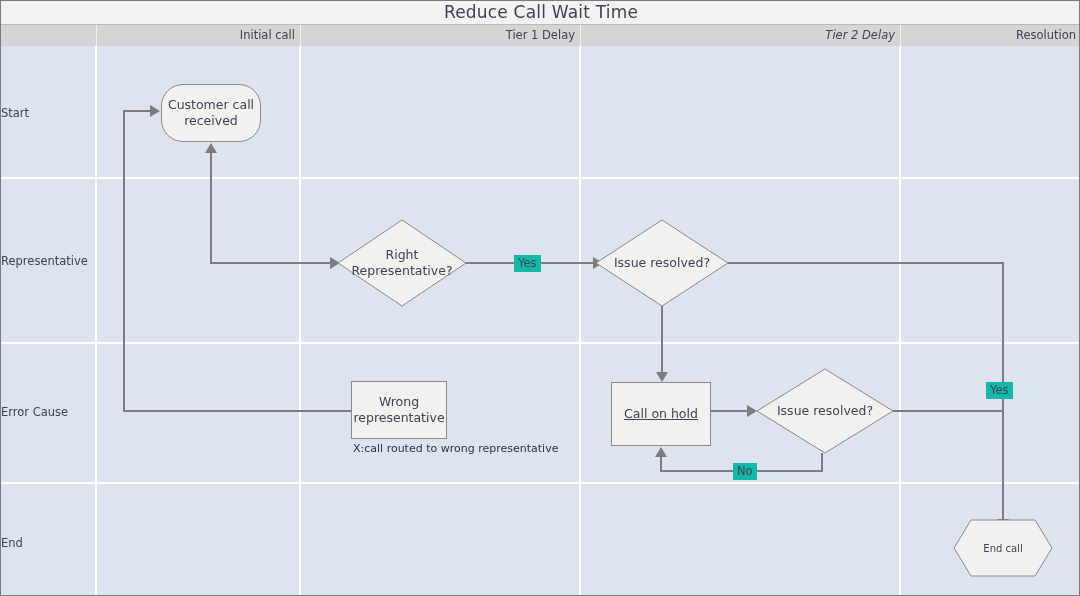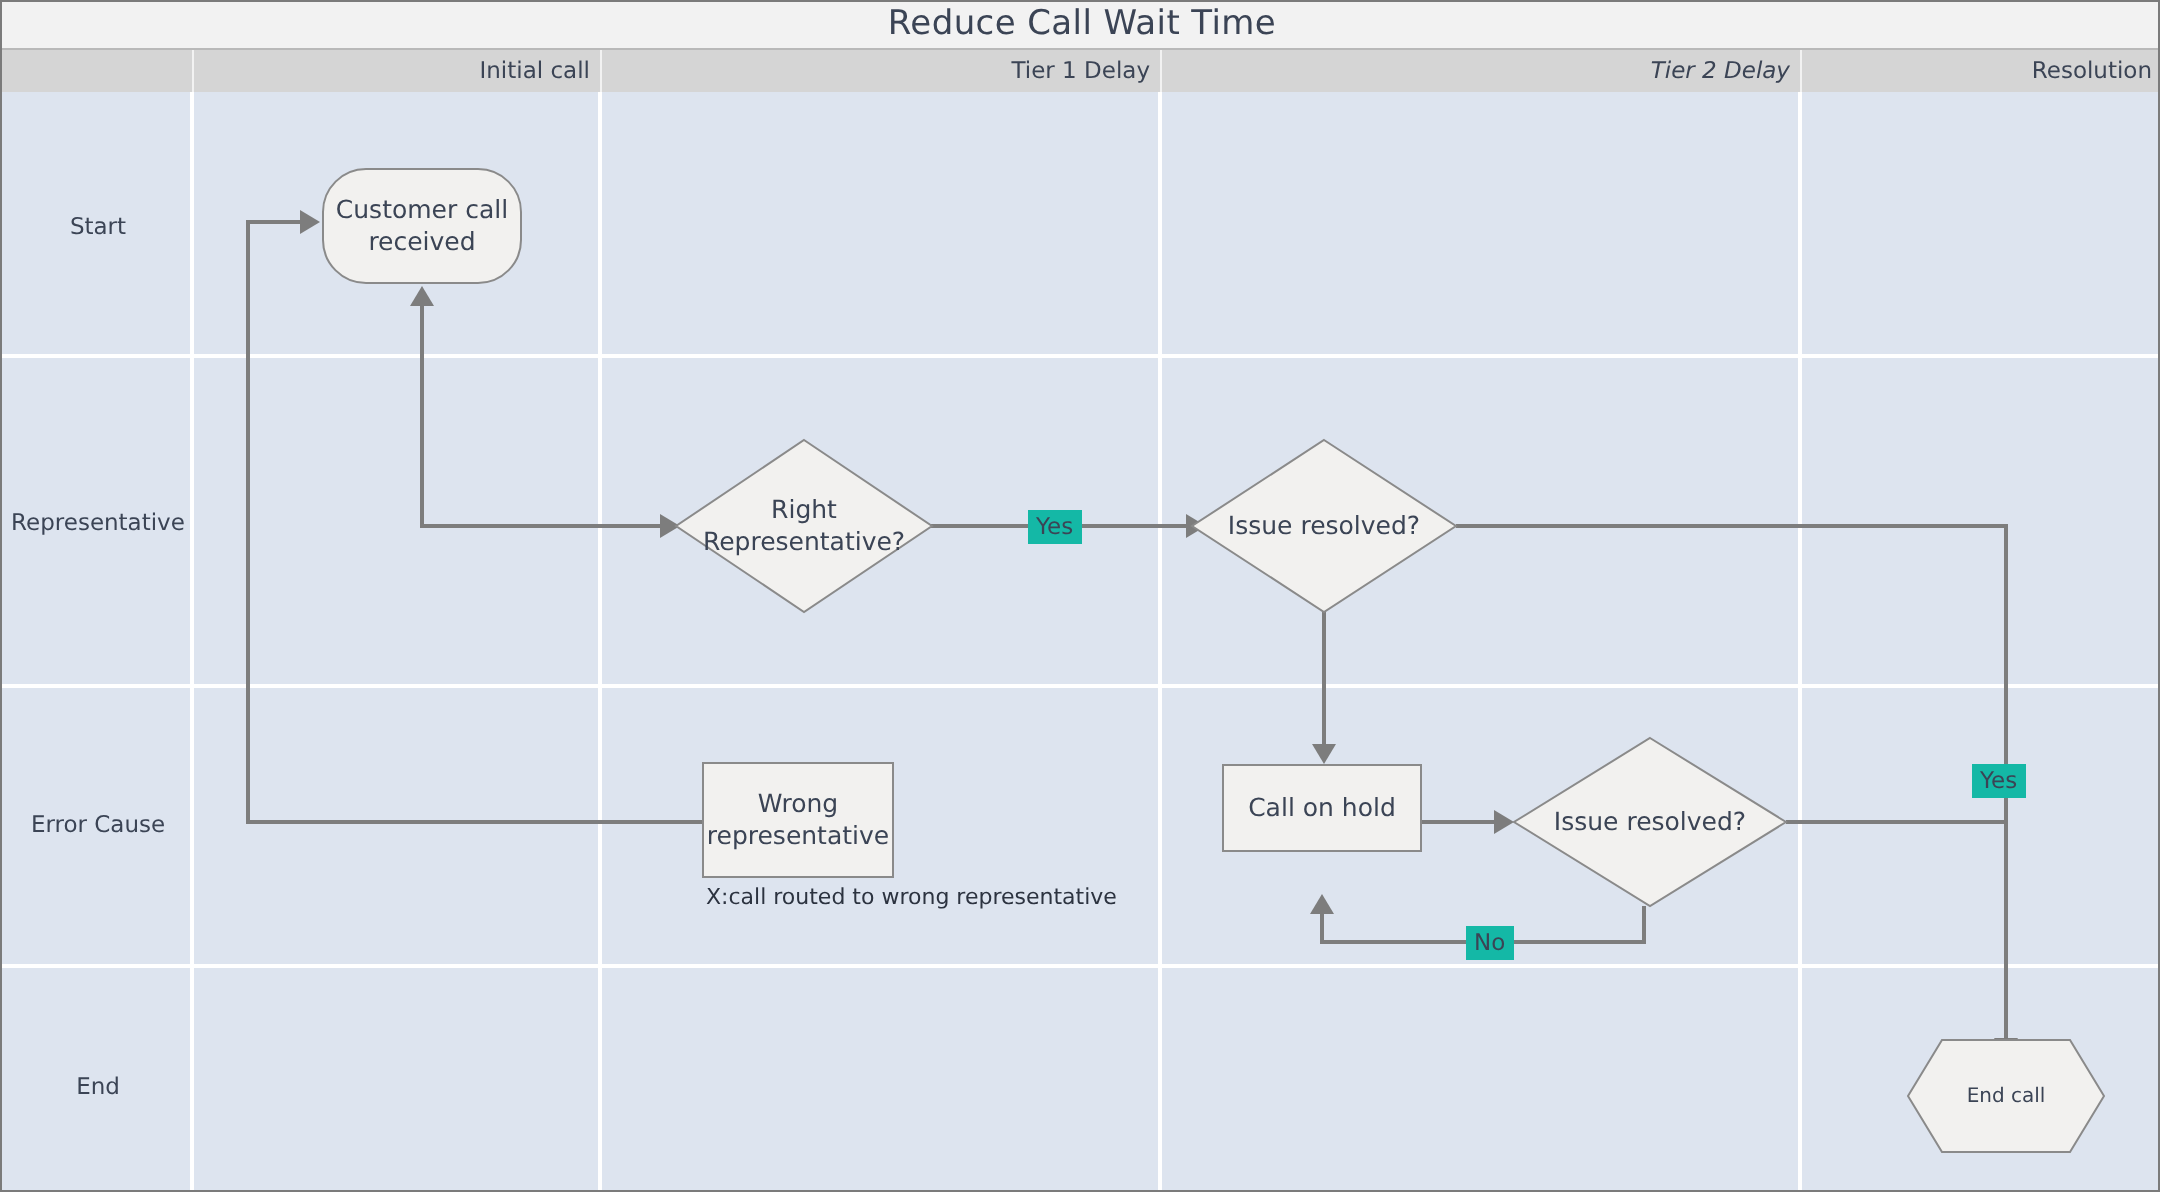--- a/index.html
+++ b/index.html
@@ -46,21 +46,20 @@
   
   .lane-cell{
     position:absolute;
     background:#dde4ef;
     box-sizing:border-box;
     border-right:2px solid #ffffff;
     border-bottom:2px solid #ffffff;
   }
   .row-label{
     position:absolute;left:0;width:96px;
-    text-align:center;
     font-size:11.5px;color:#3b4455;
     box-sizing:border-box;
   }
 
   
   .seg{position:absolute;background:#7d7d7d;}
   .seg.h{height:2px;}
   .seg.v{width:2px;}
   .arrow{position:absolute;width:0;height:0;}
   .arrow.right{border-top:6px solid transparent;border-bottom:6px solid transparent;border-left:10px solid #7d7d7d;}
@@ -207,21 +206,21 @@
       <polygon points="67,1 133,44 67,87 1,44" fill="#f2f1ef" stroke="#8a8a8a" stroke-width="1"></polygon>
     </svg>
     <div class="dtext">Issue resolved?</div>
   </div>
 
   <div class="node rect" style="left:350px;top:380px;width:96px;height:58px;">
     <span>Wrong representative</span>
   </div>
   <div class="annotation" style="left:352px;top:441px;">X:call routed to wrong representative</div>
 
-  <div class="node rect" style="left:610px;top:381px;width:100px;height:44px;">
+  <div class="node rect" style="left:610px;top:381px;width:100px;height:64px;text-decoration:underline;">
     <span>Call on hold</span>
   </div>
 
   <div class="diamond-wrap" style="left:755px;top:367px;width:138px;height:86px;">
     <svg width="138" height="86" viewBox="0 0 138 86">
       <polygon points="69,1 137,43 69,85 1,43" fill="#f2f1ef" stroke="#8a8a8a" stroke-width="1"></polygon>
     </svg>
     <div class="dtext">Issue resolved?</div>
   </div>
 

